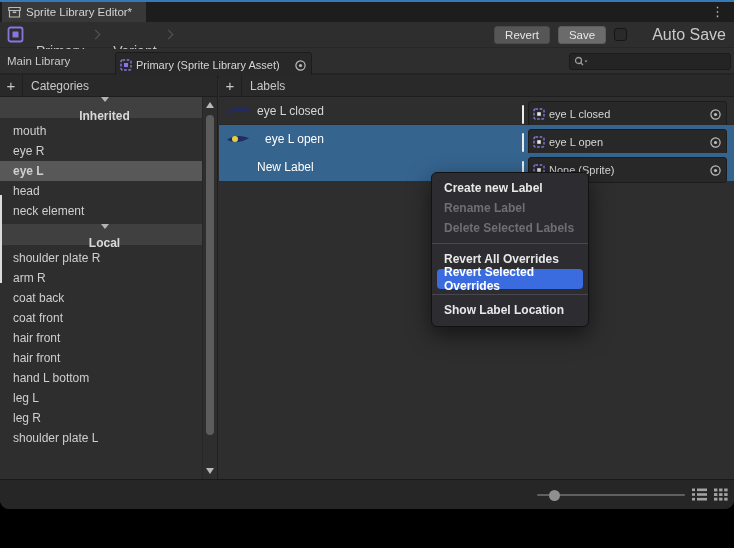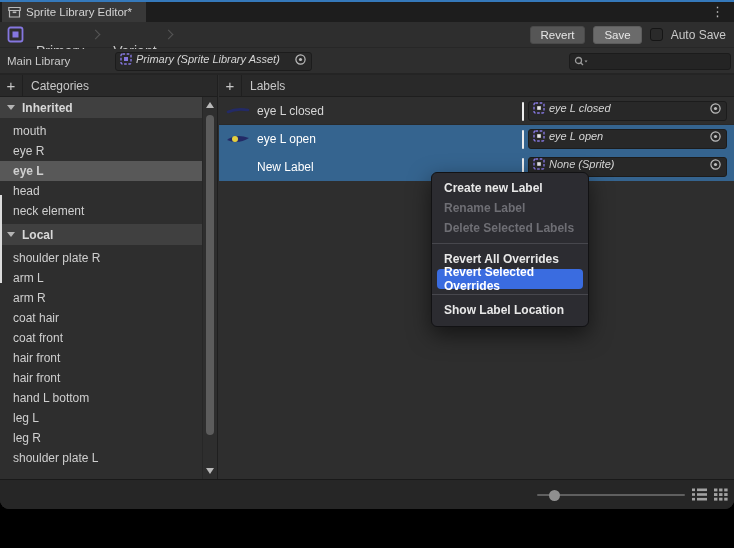--- a/index.html
+++ b/index.html
@@ -18,66 +18,66 @@
             border-bottom:1px solid #272727; display:flex; align-items:center; }
   .bc-icon{ width:17px; height:17px; margin:0 6px 0 7px; }
   .bc-item{ color:#c8c8c8; font-size:14px; padding:0 6px;margin-top:32px; }
   .bc-chev{ width:7px; height:7px; border-top:1.6px solid #565656; border-right:1.6px solid #565656;
             transform:rotate(45deg); margin:0 8px 0 2px; }
   .tb-right{ margin-left:auto; display:flex; align-items:center; margin-right:8px; gap:8px; }
   .btn{ height:18px; padding:0 10px; background:#565656; border:1px solid #4a4a4a; border-radius:3px;
         color:#e6e6e6; font-size:11.5px; display:flex; align-items:center; cursor:pointer; }
   .btn.save{ background:#6b6b6b; border-color:#5c5c5c; }
   .checkbox{ width:13px; height:13px; background:#2a2a2a; border:1px solid #151515; border-radius:3px; }
-  .tb-label{ color:#c9c9c9; font-size:12px; }
+  .tb-label{ color:#c9c9c9; font-size:16px;margin-left:17px; }
   
   .library-bar{ position:absolute; left:0; top:49px; width:100%; height:26px; background:#2e2e2e;
                 border-bottom:2px solid #242424; }
   .lib-label{ position:absolute; left:7px; top:6px; color:#c9c9c9; font-size:11.5px; }
-  .obj-field{ position:absolute; display:flex; align-items:flex-start; gap:4px; background:#282828;
+  .obj-field{ position:absolute; display:flex; align-items:center; gap:4px; background:#282828;
               border:1px solid #1c1c1c; border-radius:3px; color:#d6d6d6; font-size:11px;
-              padding:0 4px; cursor:pointer;font-style:italic; }
+              padding:12px 4px; cursor:pointer; }
   .obj-field .picker{ margin-left:auto; }
   .lib-field{ left:115px; top:3px; width:197px; height:19px; }
   .search{ position:absolute; left:569px; top:4px; width:162px; height:17px; background:#242424;
            border:1px solid #1b1b1b; border-radius:3px; display:flex; align-items:center; padding:0 4px; }
   .search input{ background:transparent; border:none; outline:none; color:#d0d0d0; font-size:11px; width:120px; }
   
   .panel{ position:absolute; top:75px; bottom:30px; background:#2e2e2e; }
   .panel.left{ left:0; width:218px; border-right:1px solid #1f1f1f; }
   .panel.right{ left:219px; right:0; }
   .panel-header{ height:22px; background:#292929; border-bottom:1px solid #1e1e1e;
                  display:flex; align-items:center; }
   .add-btn{ width:23px; height:100%; border-right:1px solid #1f1f1f; color:#c8c8c8; font-size:15px;
             display:flex; align-items:center; justify-content:center; cursor:pointer; }
   .panel-title{ color:#c8c8c8; font-size:12px; margin-left:8px; }
   
   .cat-list{ position:absolute; top:22px; bottom:0; left:0; right:15px; overflow:hidden; }
   .section-header{ height:21px; background:#404040; display:flex; align-items:center; gap:7px;
-                   padding-left:7px; margin-bottom:3px; cursor:pointer; }
+                   padding-left:7px; margin-bottom:3px; cursor:pointer;flex-direction:column; }
   .section-header .tri{ width:0; height:0; border-left:4px solid transparent; border-right:4px solid transparent;
                         border-top:5px solid #b4b4b4; }
   .section-header span{ color:#d8d8d8; font-size:12px; font-weight:bold; }
   .cat-item{ height:20px; display:flex; align-items:center; padding-left:13px; color:#cfcfcf;
              font-size:12px; cursor:pointer; }
   .cat-item.selected{ background:#585858;font-weight:bold; }
   .focus-edge{ position:absolute; left:0; top:120px; width:2px; height:88px; background:#dcdcdc; z-index:4; }
   
   .vscroll{ position:absolute; top:22px; bottom:0; right:0; width:15px; background:#2e2e2e;
             border-left:1px solid #272727; }
   .scroll-arrow{ position:absolute; left:3px; width:0; height:0; border-left:4.5px solid transparent;
                  border-right:4.5px solid transparent; cursor:pointer; }
   .scroll-arrow.up{ top:5px; border-bottom:6px solid #b9b9b9; }
   .scroll-arrow.down{ bottom:5px; border-top:6px solid #b9b9b9; }
   .scroll-thumb{ position:absolute; left:3px; top:18px; width:8px; height:320px; background:#5c5c5c;
                  border-radius:4px; cursor:grab; }
   
   .label-row{ position:relative; height:28px; border-bottom:1px solid #292929; display:flex;
               align-items:center; cursor:pointer; }
-  .label-row.selected{ background:#35648f; border-bottom-color:#35648f; }
+  .label-row.selected{ background:#35648f; border-bottom-color:#35648f;gap:8px; }
   .label-row .thumb{ width:26px; margin:0 6px 0 6px; display:flex; justify-content:center; }
   .label-row .row-label{ color:#d6d6d6; font-size:12px; }
   .label-row.selected .row-label{ color:#fff; }
   .row-field-wrap{ position:absolute; right:7px; top:4px; display:flex; align-items:center; gap:4px; }
   .override-bar{ width:2px; height:19px; background:#ececec; border-radius:1px; }
   .row-field{ position:relative; width:199px; height:20px; }
   
   .slib-icon{ display:inline-block; }
   .picker-icon{ display:inline-block; }
   
@@ -169,23 +169,22 @@
       <div class="cat-item">mouth</div>
       <div class="cat-item">eye R</div>
       <div class="cat-item selected">eye L</div>
       <div class="cat-item">head</div>
       <div class="cat-item">neck element</div>
       <div class="section-header" style="margin-top:3px">
         <div class="tri"></div>
         <span>Local</span>
       </div>
       <div class="cat-item">shoulder plate R</div>
-      <div class="cat-item">arm L</div>
       <div class="cat-item">arm R</div>
-      <div class="cat-item">coat hair</div>
+      <div class="cat-item">coat back</div>
       <div class="cat-item">coat front</div>
       <div class="cat-item">hair front</div>
       <div class="cat-item">hair front</div>
       <div class="cat-item">hand L bottom</div>
       <div class="cat-item">leg L</div>
       <div class="cat-item">leg R</div>
       <div class="cat-item">shoulder plate L</div>
     </div>
     <div class="focus-edge"></div>
     <div class="vscroll">

